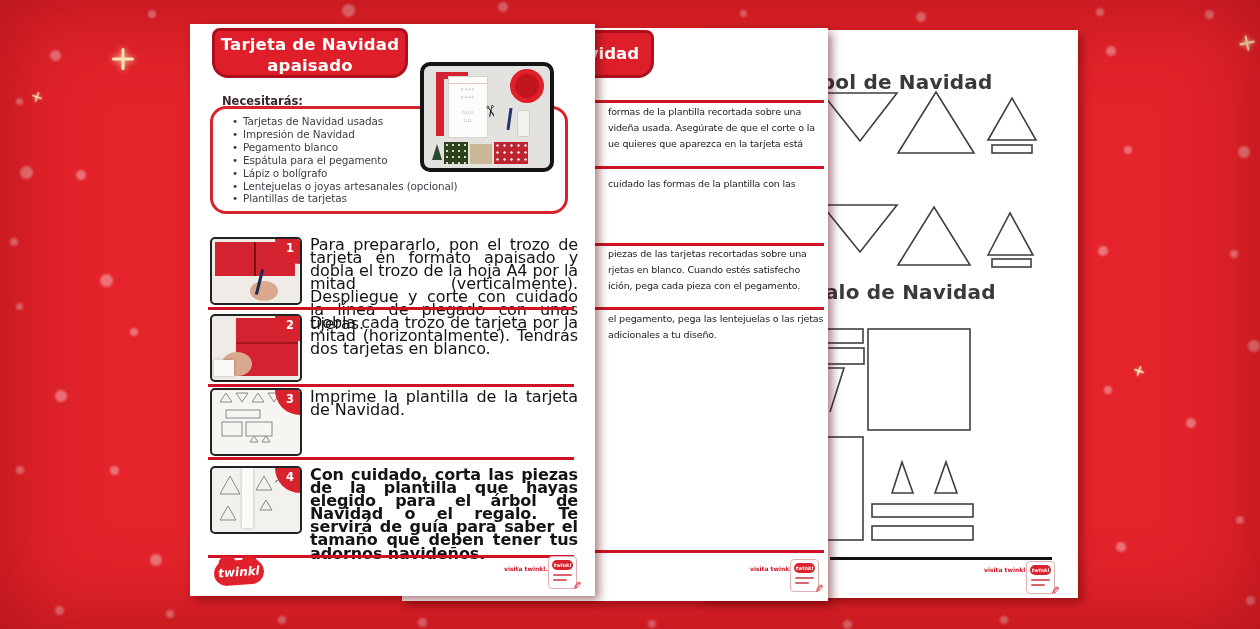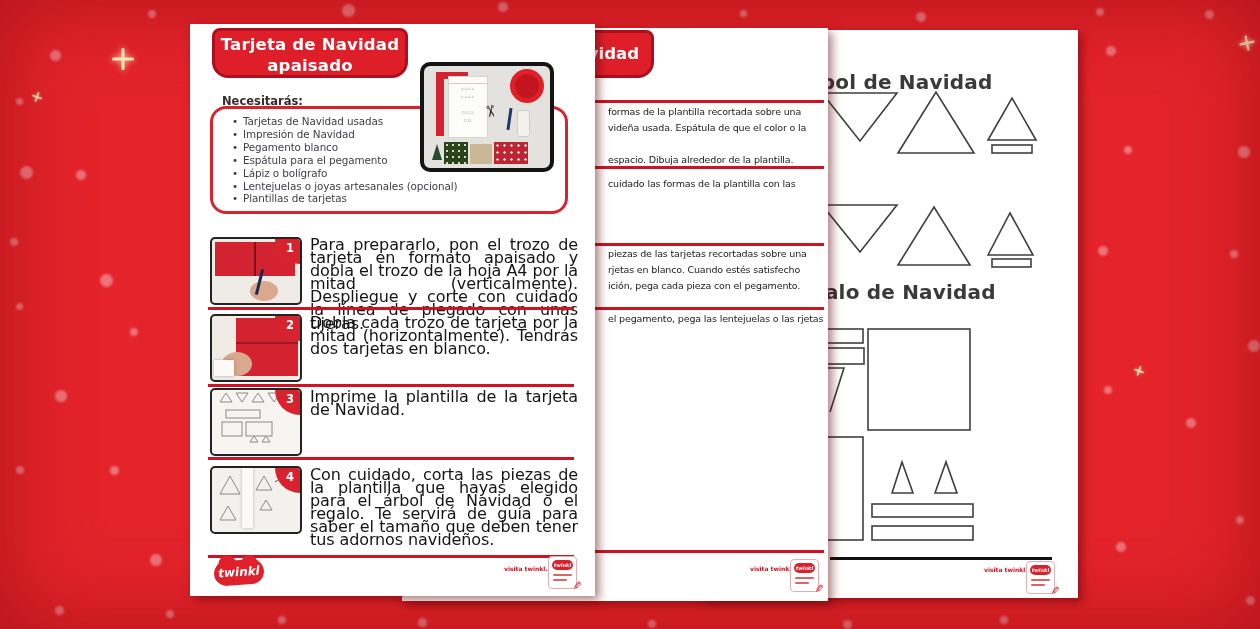--- a/index.html
+++ b/index.html
@@ -171,33 +171,34 @@
     </div>
   </div>
 
   <div class="page page2">
     <div class="banner banner2">
       <span>Tarjeta de Navidad</span>
     </div>
 
     <div class="p2-divider" style="top:72px;"></div>
     <div class="p2-line" style="top:76px;">formas de la plantilla recortada sobre una</div>
-    <div class="p2-line" style="top:92px;">videña usada. Espátula de que el color o la</div>
-    <div class="p2-line" style="top:124px;">espacio. Dibuja alrededor de la plantilla.</div>
+    <div class="p2-line" style="top:92px;">videña usada. Asegúrate de que el corte o la</div>
+    <div class="p2-line" style="top:108px;">ue quieres que aparezca en la tarjeta está</div>
 
     <div class="p2-divider" style="top:138px;"></div>
     <div class="p2-line" style="top:148px;">cuidado las formas de la plantilla con las</div>
 
     <div class="p2-divider" style="top:215px;"></div>
     <div class="p2-line" style="top:218px;">piezas de las tarjetas recortadas sobre una</div>
     <div class="p2-line" style="top:234px;">rjetas en blanco. Cuando estés satisfecho</div>
     <div class="p2-line" style="top:250px;">ición, pega cada pieza con el pegamento.</div>
 
     <div class="p2-divider" style="top:279px;"></div>
     <div class="p2-line" style="top:283px;">el pegamento, pega las lentejuelas o las rjetas</div>
+    <div class="p2-line" style="top:299px;">adicionales a tu diseño.</div>
 
     <div class="p2-divider" style="top:522px;"></div>
     <div class="visit-text" style="left:348px;top:537px;">visita twinkl.es</div>
     <div class="stamp" style="left:388px;top:531px;">
       <div class="mini-cloud">twinkl</div>
       <div class="l1"></div>
       <div class="l2"></div>
       <div class="pencil">✎</div>
     </div>
   </div>
@@ -282,21 +283,21 @@
       <svg width="84" height="60" viewBox="0 0 84 60" fill="none" stroke="#8a8a8a" stroke-width="1">
         <polygon points="8,26 18,8 28,26"></polygon>
           <polygon points="44,22 52,8 60,22"></polygon>
         <polygon points="48,42 54,32 60,42"></polygon>
           <polygon points="8,52 16,38 24,52"></polygon>
         <path d="M63,14 l6,-4" stroke="#555"></path>
       </svg>
       <div class="t-strip" style="left:30px;top:0;width:11px;height:60px;"></div>
       <div class="badge-num">4</div>
     </div>
-    <div class="step-text" style="top:444px;">Con cuidado, corta las piezas de la plantilla que hayas elegido para el árbol de Navidad o el regalo. Te servirá de guía para saber el tamaño que deben tener tus adornos navideños.</div>
+    <div class="step-text" style="top:444px;font-weight:bold;">Con cuidado, corta las piezas de la plantilla que hayas elegido para el árbol de Navidad o el regalo. Te servirá de guía para saber el tamaño que deben tener tus adornos navideños.</div>
 
     <div class="footer-line" style="top:531px;"></div>
     <div class="twinkl-logo" style="left:24px;top:536px;">
       <span>twinkl</span>
     </div>
     <div class="visit-text" style="left:314px;top:541px;">visita twinkl.es</div>
     <div class="stamp" style="left:358px;top:532px;">
       <div class="mini-cloud">twinkl</div>
       <div class="l1"></div>
       <div class="l2"></div>

